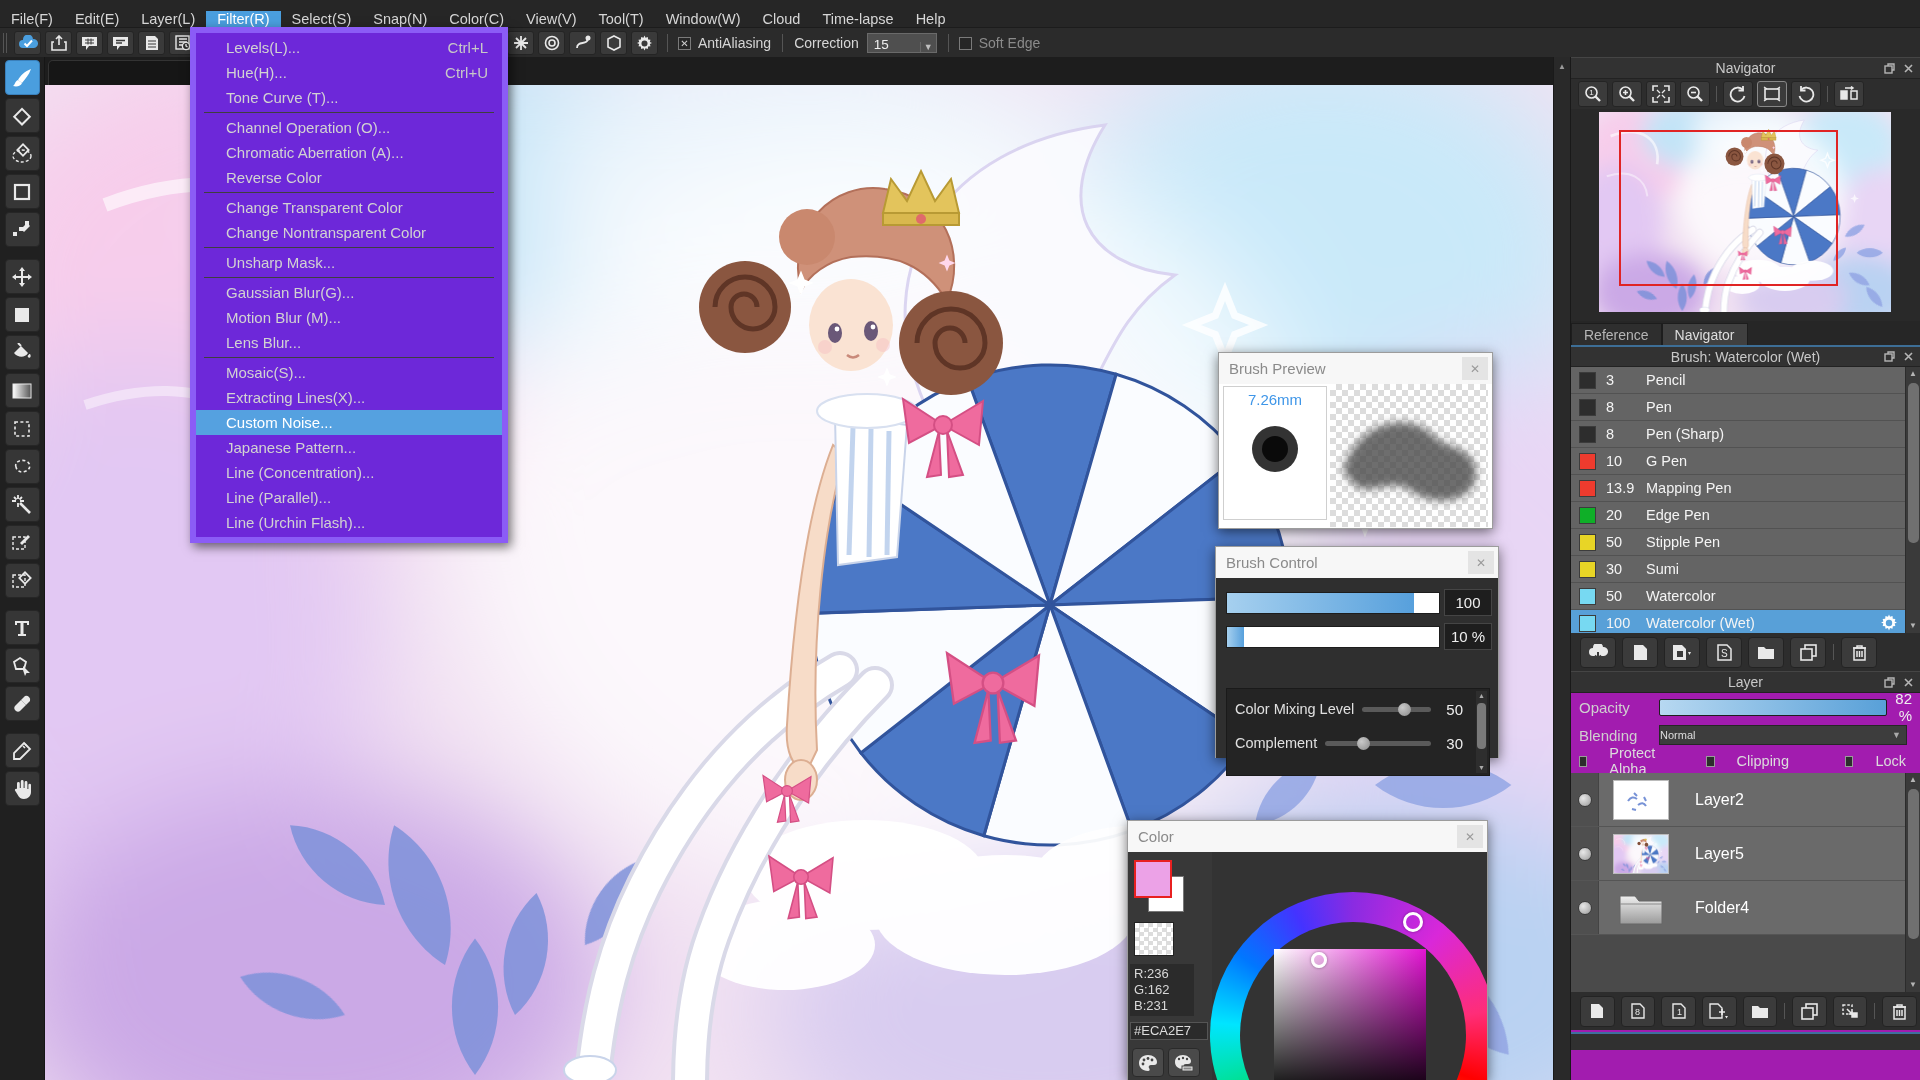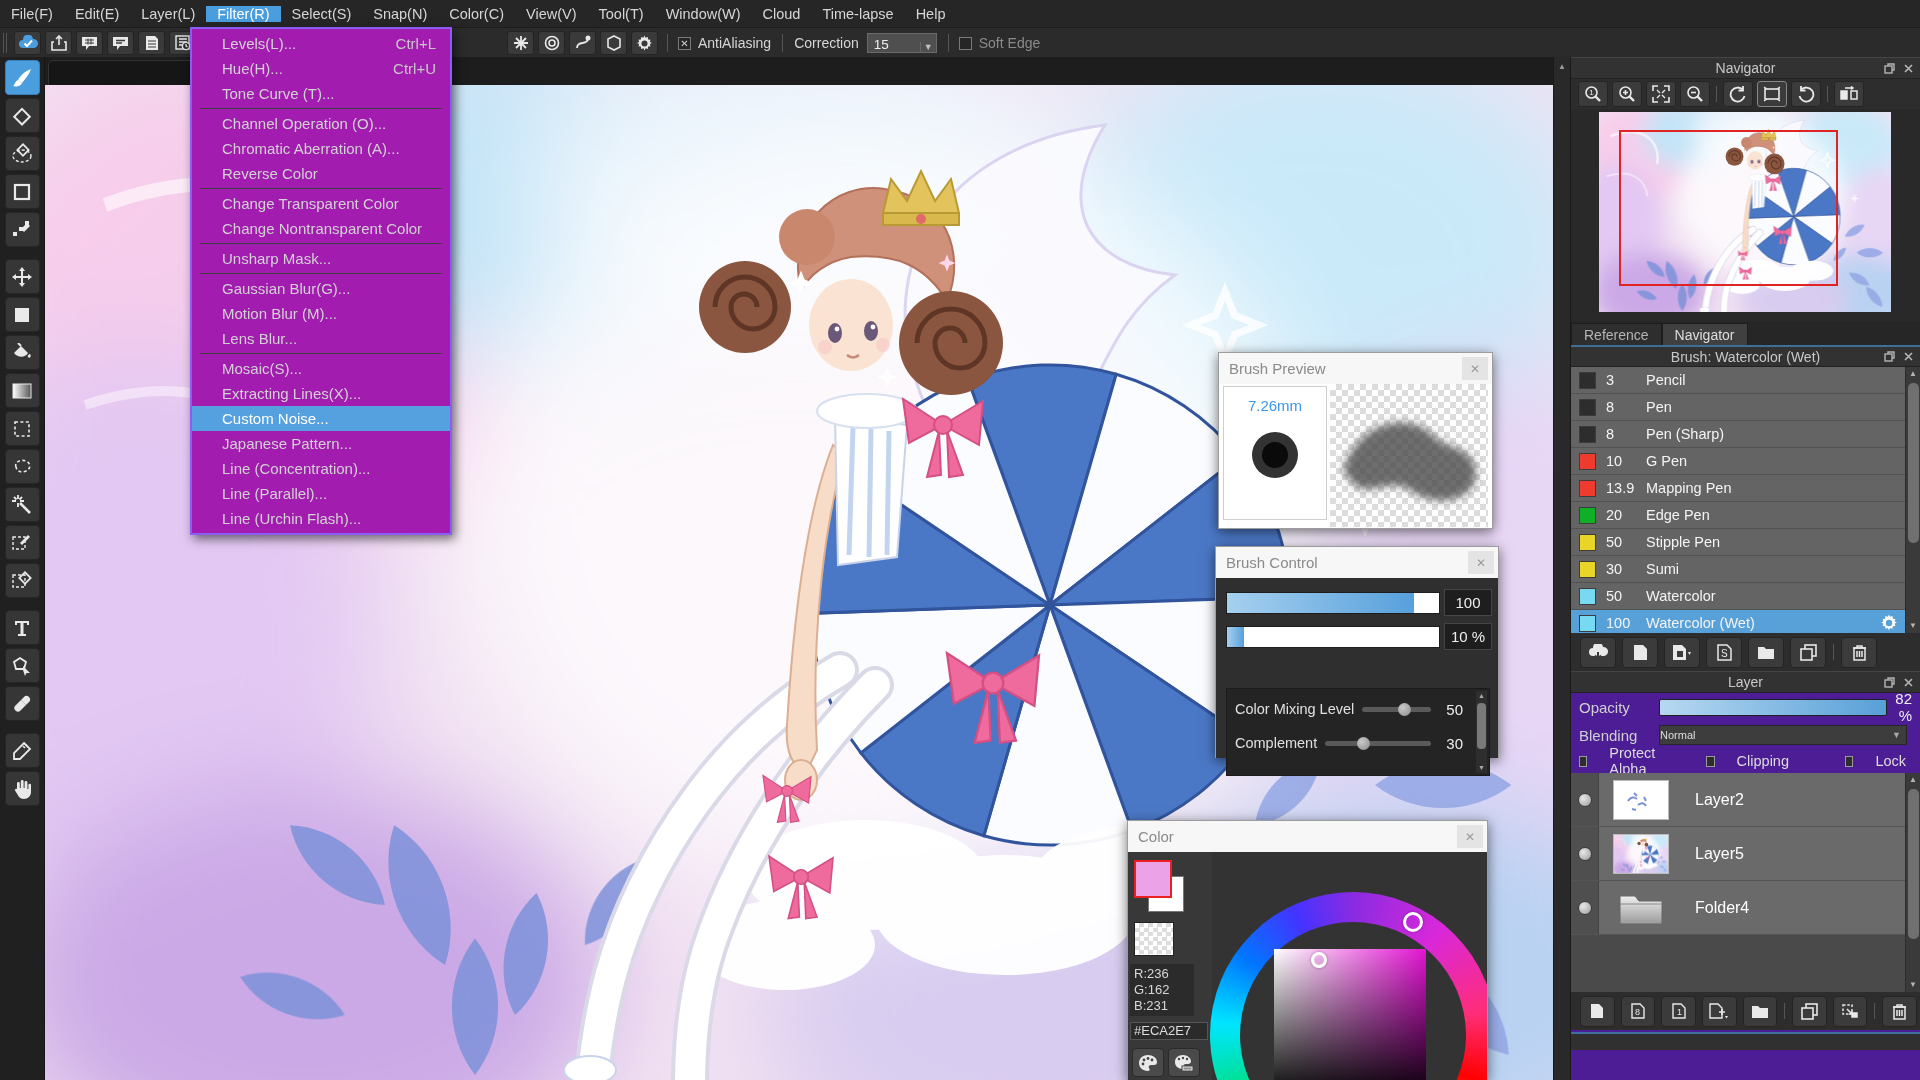--- a/index.html
+++ b/index.html
@@ -2,21 +2,21 @@
 <html><head>
 <meta charset="utf-8">
 <style>
   * { margin:0; padding:0; box-sizing:border-box; }
   html,body { width:1920px; height:1080px; overflow:hidden; background:#262626;
     font-family:"Liberation Sans", sans-serif; }
   body { position:relative; color:#d8d8d8; }
 
   
   .menubar { position:absolute; left:0; top:0; width:1920px; height:27px;
-    background:#262626; display:flex; align-items:center; z-index:70; }
+    background:#262626; display:flex; align-items:flex-end; z-index:70; }
   .menubar .mb-item { display:flex; align-items:center; padding:0 11px; font-size:14.5px;
     color:#d6d6d6; cursor:default; }
   .menubar .mb-item.active { background:#4a9ede; color:#fff; }
 
   
   .topbar { position:absolute; left:0; top:27px; width:1920px; height:30px;
     background:#2b2b2b; border-top:1px solid #1c1c1c; display:flex; align-items:center; z-index:5; }
   .drag-handle { width:4px; height:20px; border-left:1px solid #555; border-right:1px solid #555; margin:0 5px 0 3px; }
   .tb-btn { width:27px; height:24px; background:#3a3a3a; border:1px solid #242424; border-radius:3px;
     display:flex; align-items:center; justify-content:center; margin:0 2px; }
@@ -42,30 +42,30 @@
   
   .canvas { position:absolute; left:45px; top:57px; width:1508px; height:1023px; background:#1d1d1d; }
   .doctab { position:absolute; left:3px; top:3px; width:190px; height:25px; background:#161616;
     border:1px solid #333; border-bottom:none; border-radius:5px 5px 0 0; }
   .artwrap { position:absolute; left:0; top:28px; width:1508px; height:995px; overflow:hidden; }
   .vscroll { position:absolute; left:1553px; top:57px; width:17px; height:1023px; background:#292929;
     border-left:1px solid #1a1a1a; }
   .vscroll .arr { width:15px; height:15px; margin:2px auto; color:#9a9a9a; font-size:8px; text-align:center; line-height:15px; }
 
   
-  .fmenu { position:absolute; left:190px; top:27px; width:262px; background:#a21caf;
-    border:2px solid #8b5cf6; box-shadow:3px 4px 10px rgba(0,0,0,.55); z-index:80; padding:2px 0; }
+  .fmenu { position:absolute; left:190px; top:27px; width:318px; background:#6d28d9;
+    border:6px solid #8b5cf6; box-shadow:3px 4px 10px rgba(0,0,0,.55); z-index:80; padding:2px 0; }
   .mi { height:25px; display:flex; align-items:center; padding:0 14px 0 30px; font-size:15px; color:#d2d2d2; }
   .mi .mi-label { flex:1; }
   .mi .mi-sc { color:#c8c8c8; }
   .mi.hl { background:#55a1e0; color:#fff; }
   .msep { height:1px; background:#3f3f3f; margin:2px 8px; }
 
   
-  .dock { position:absolute; left:1570px; top:57px; width:350px; height:1023px; background:#4c1d95;
+  .dock { position:absolute; left:1570px; top:57px; width:350px; height:1023px; background:#a21caf;
     border-left:1px solid #191919; z-index:10; }
   .ptitle { height:22px; background:#323232; border-top:1px solid #454545; border-bottom:1px solid #222;
     display:flex; align-items:center; position:relative; }
   .ptitle .pt-text { flex:1; text-align:center; font-size:14px; color:#c8c8c8; }
   .ptitle .pt-ic { width:14px; height:14px; margin-right:5px; display:flex; align-items:center; justify-content:center; }
   .navtools { height:30px; display:flex; align-items:center; padding-left:5px; background:#2d2d2d; }
   .nv-btn { width:30px; height:26px; background:#3b3b3b; border:1px solid #242424; border-radius:3px;
     margin:0 2px; display:flex; align-items:center; justify-content:center; }
   .nv-btn.framed { border-color:#888; }
   .nv-sep { width:1px; height:16px; background:#555; margin:0 4px; }
@@ -121,21 +121,21 @@
   
   .fwin { position:absolute; border:1px solid #9c9c9c; box-shadow:0 3px 12px rgba(0,0,0,.55); z-index:30; background:#2f2f2f; }
   .fw-title { height:31px; background:#f7f7f7; display:flex; align-items:center; position:relative; }
   .fw-title .fw-text { font-size:15px; color:#8a8a8a; padding-left:10px; flex:1; }
   .fw-close { width:26px; height:23px; background:#e4e4e4; margin-right:4px; display:flex;
     align-items:center; justify-content:center; color:#9a9a9a; font-size:12px; }
 
   
   .bp-body { height:144px; background:#fff; position:relative; }
   .bp-card { position:absolute; left:4px; top:2px; width:104px; height:134px; background:#fff; border:1px solid #cfcfcf; }
-  .bp-size { text-align:center; margin-top:10px; font-size:15px; color:#3f96e8; }
+  .bp-size { text-align:center; margin-top:4px; font-size:15px; color:#3f96e8; }
   .bp-tip { width:46px; height:46px; border-radius:50%; background:#333; margin:18px auto 0;
     display:flex; align-items:center; justify-content:center; }
   .bp-tip .core { width:26px; height:26px; border-radius:50%; background:#0a0a0a; }
   .bp-stroke { position:absolute; left:111px; top:0; width:158px; height:143px; }
 
   
   .bc-body { background:#2f2f2f; height:180px; position:relative; }
   .bc-track { position:absolute; left:10px; width:214px; height:22px; background:#fff; border:1px solid #1d1d1d; }
   .bc-fill { height:100%; background:linear-gradient(90deg,#a6d0ef,#57a0dc); }
   .bc-valbox { position:absolute; width:48px; height:27px; background:#1e1e1e; border:1px solid #454545;

